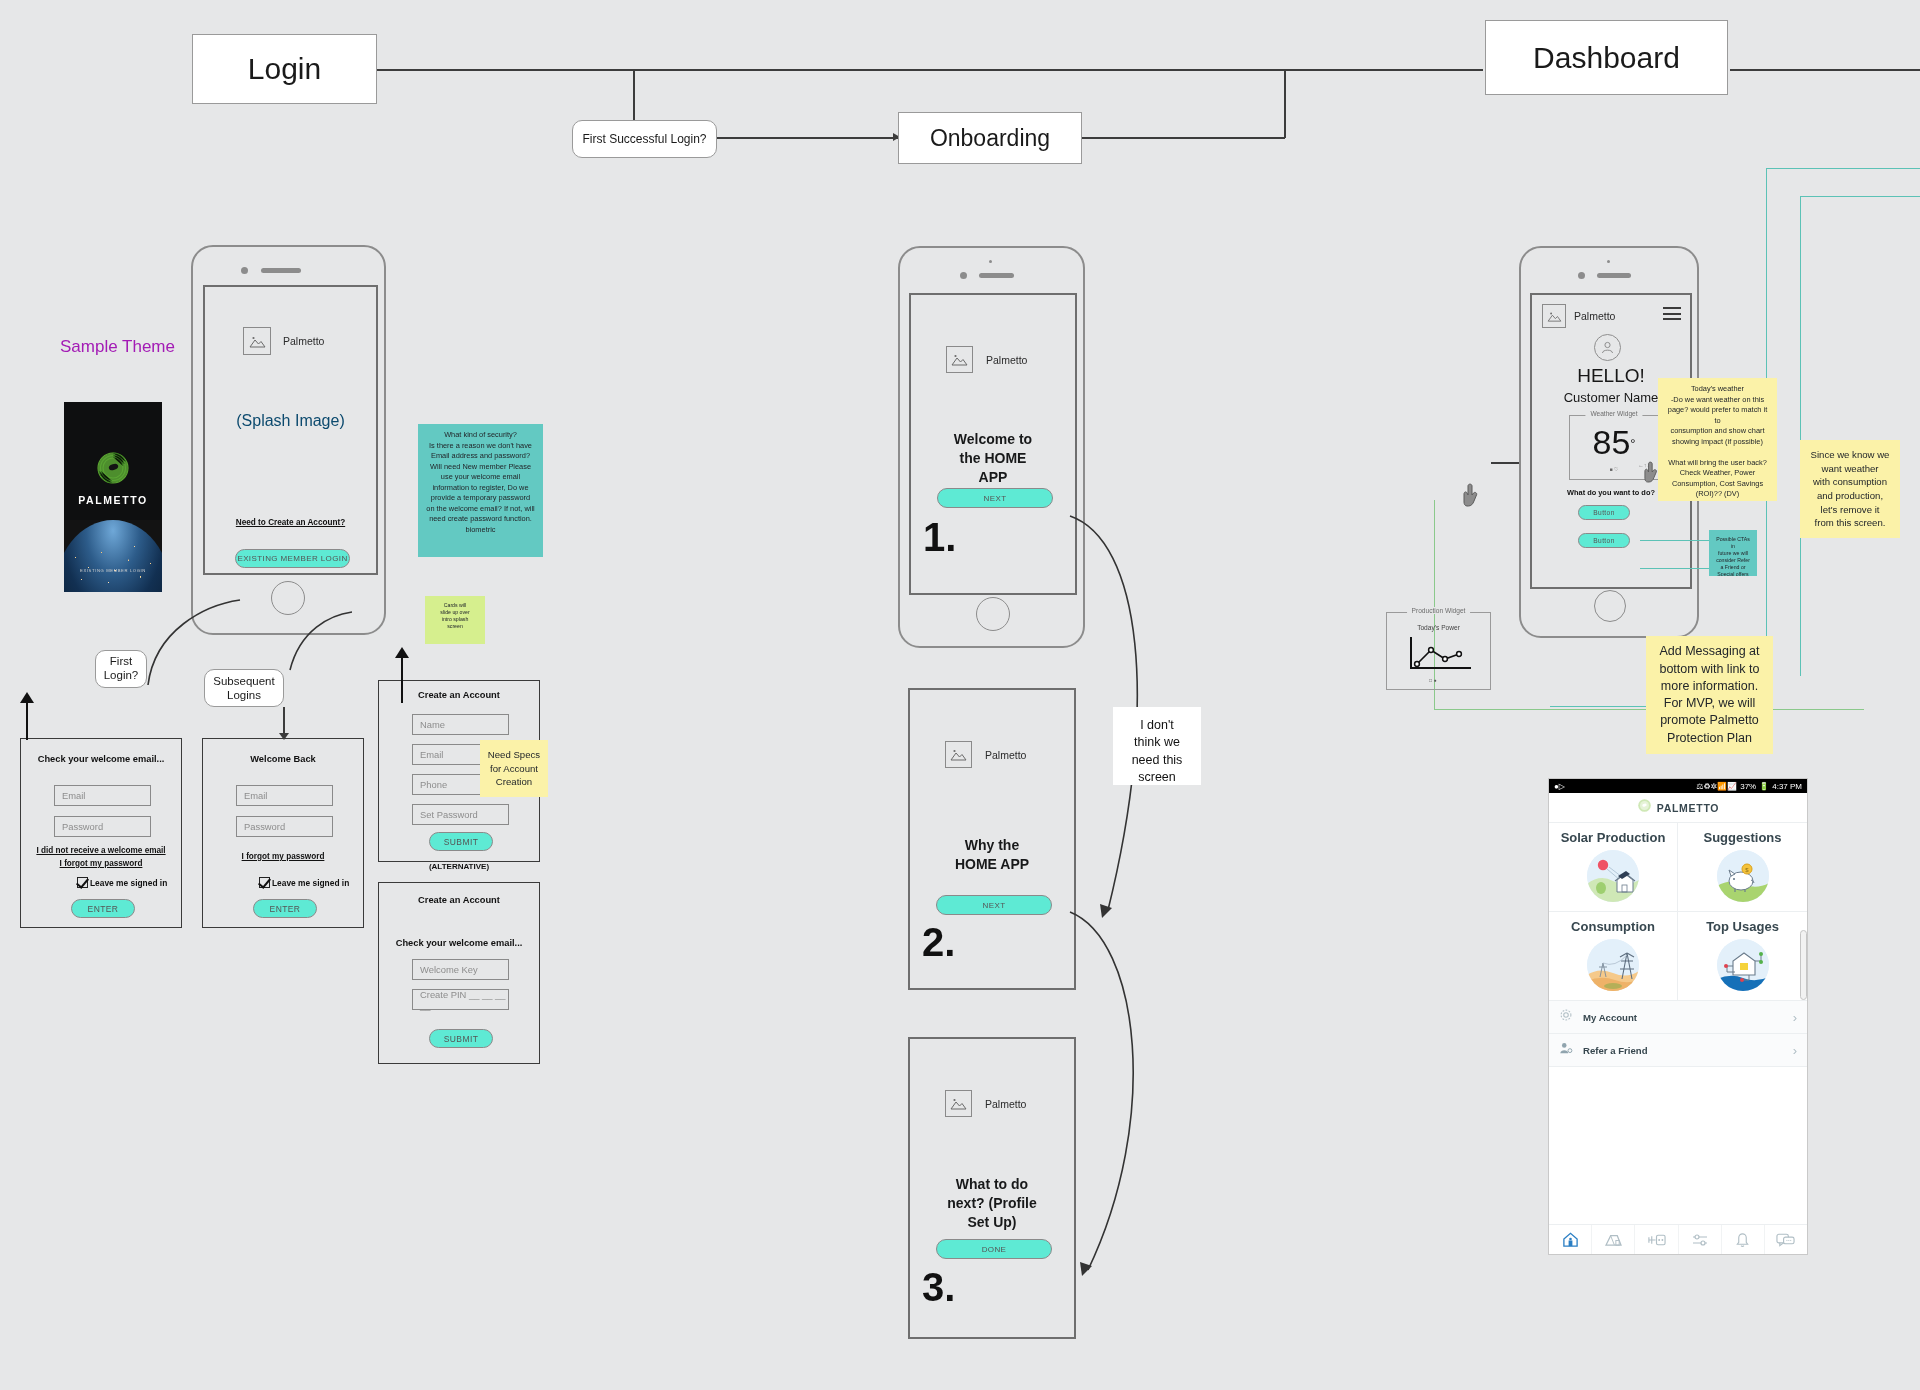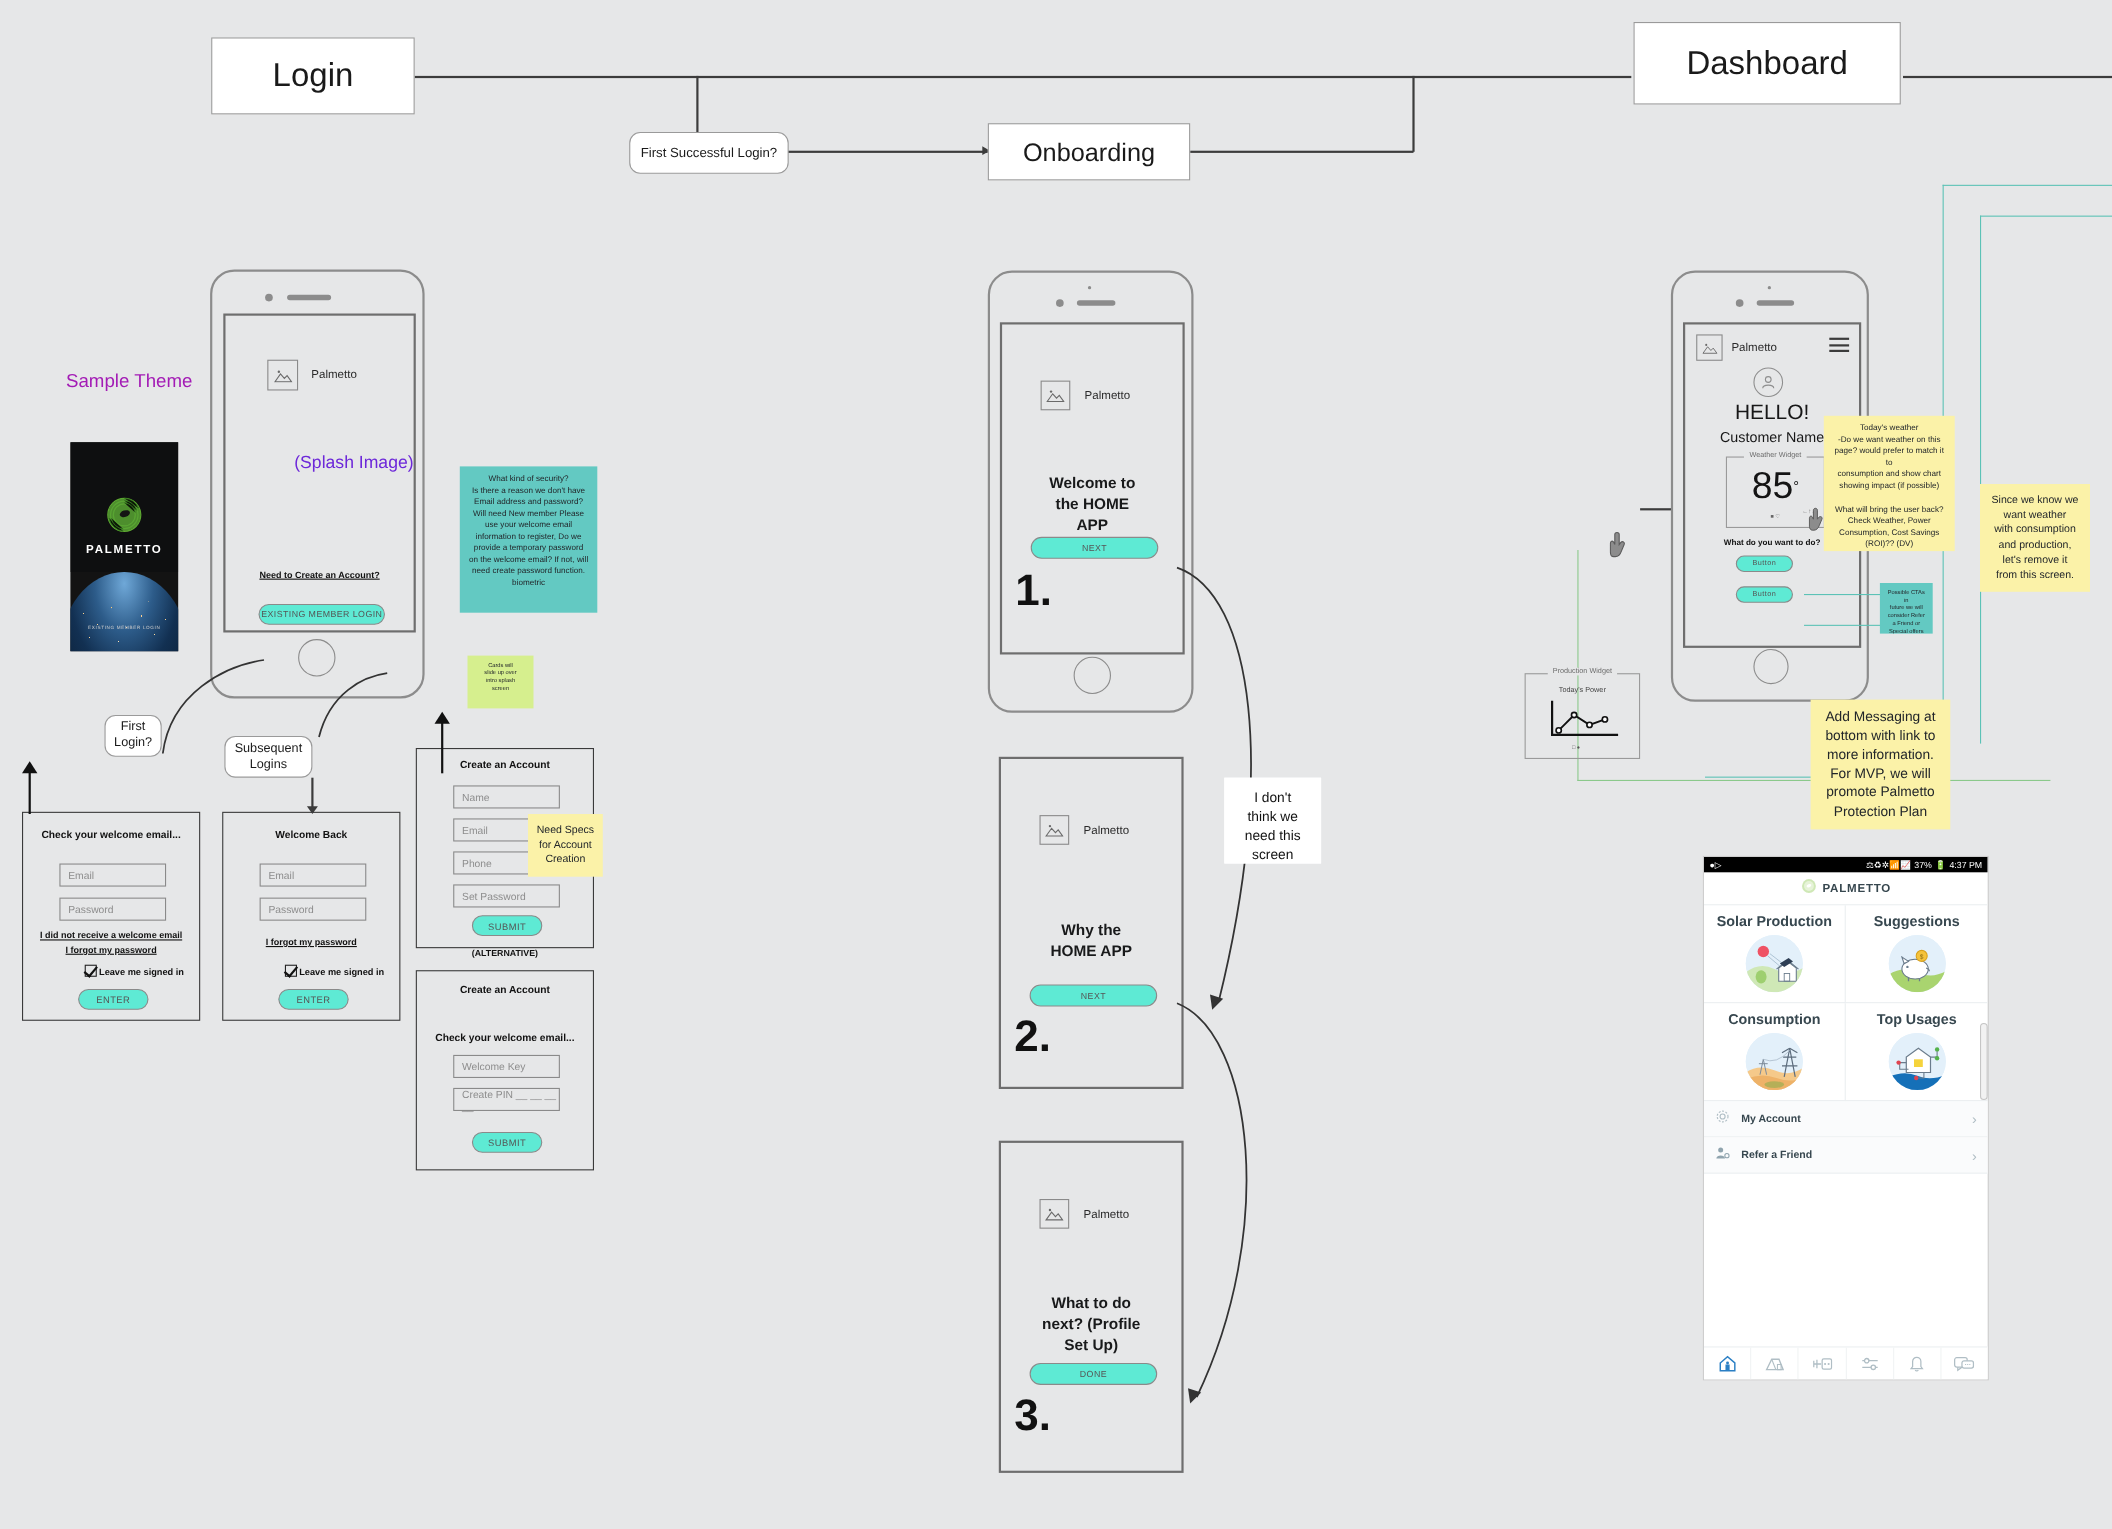--- a/index.html
+++ b/index.html
@@ -312,21 +312,21 @@
     <div class="screen" style="left:10px; top:38px; width:175px; height:290px;">
 
       <div class="abs imgph" style="left:38px; top:40px; width:28px; height:28px;">
         <svg width="17" height="13" viewBox="0 0 17 13">
             <path d="M1 12 L6 5 L9.5 9 L12 6.5 L16 12 Z" fill="none" stroke="#6a6a6a" stroke-width="1"></path>
             <circle cx="4.5" cy="3" r="1.1" fill="#6a6a6a"></circle>
           </svg>
       </div>
       <div class="abs brandlabel" style="left:78px; top:48px;">Palmetto</div>
 
-      <div class="abs" style="left:0; top:125px; width:100%; text-align:right; font-size:16px; color:#6d28d9;">(Splash Image)</div>
+      <div class="abs" style="left:0; top:125px; width:100%; text-align:center; font-size:16px; color:#0c4a6e;">(Splash Image)</div>
 
       <div class="abs linkline" style="left:0; top:231px; width:100%;">Need to Create an Account?</div>
 
       <div class="abs btnpill" style="left:30px; top:262px; width:115px; height:19px;">
         <span>EXISTING MEMBER LOGIN</span>
       </div>
     </div>
   </div>
 
   <div class="abs note teal" style="left:418px; top:424px; width:125px; height:133px;">What kind of security?

